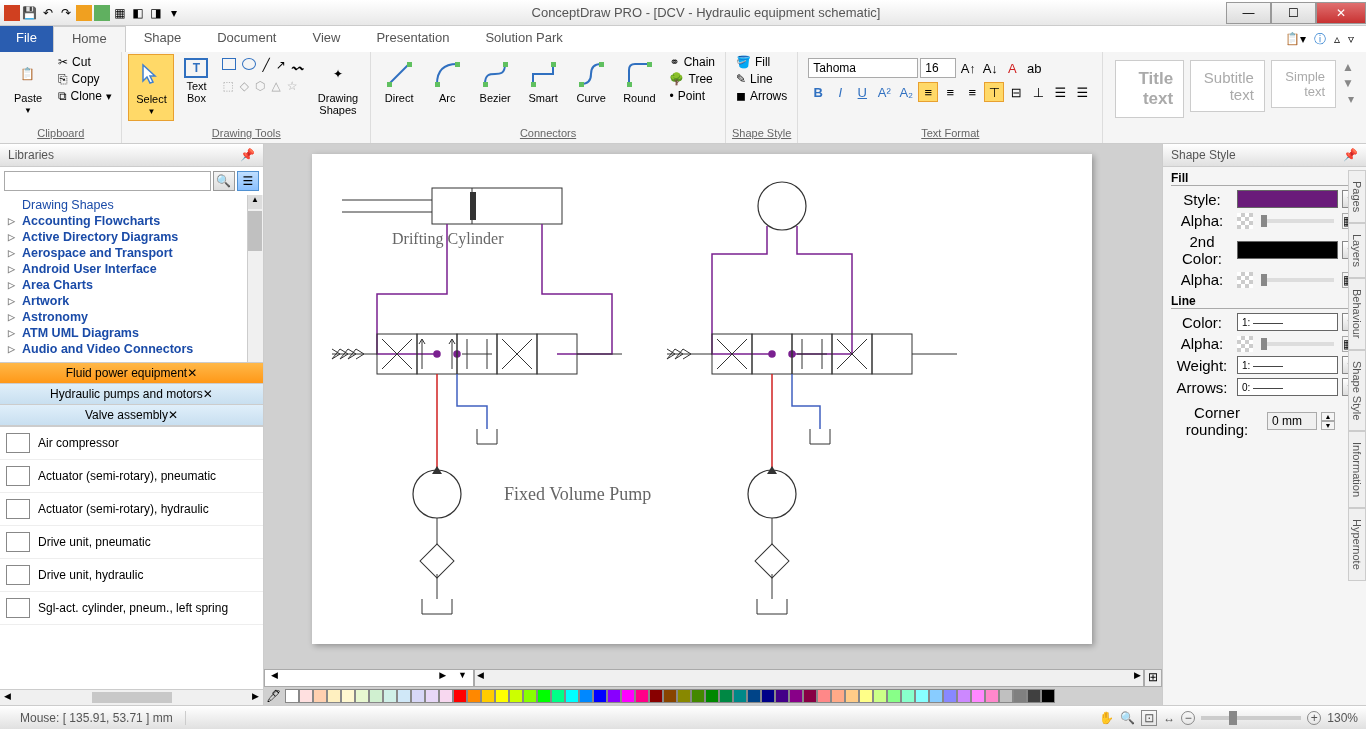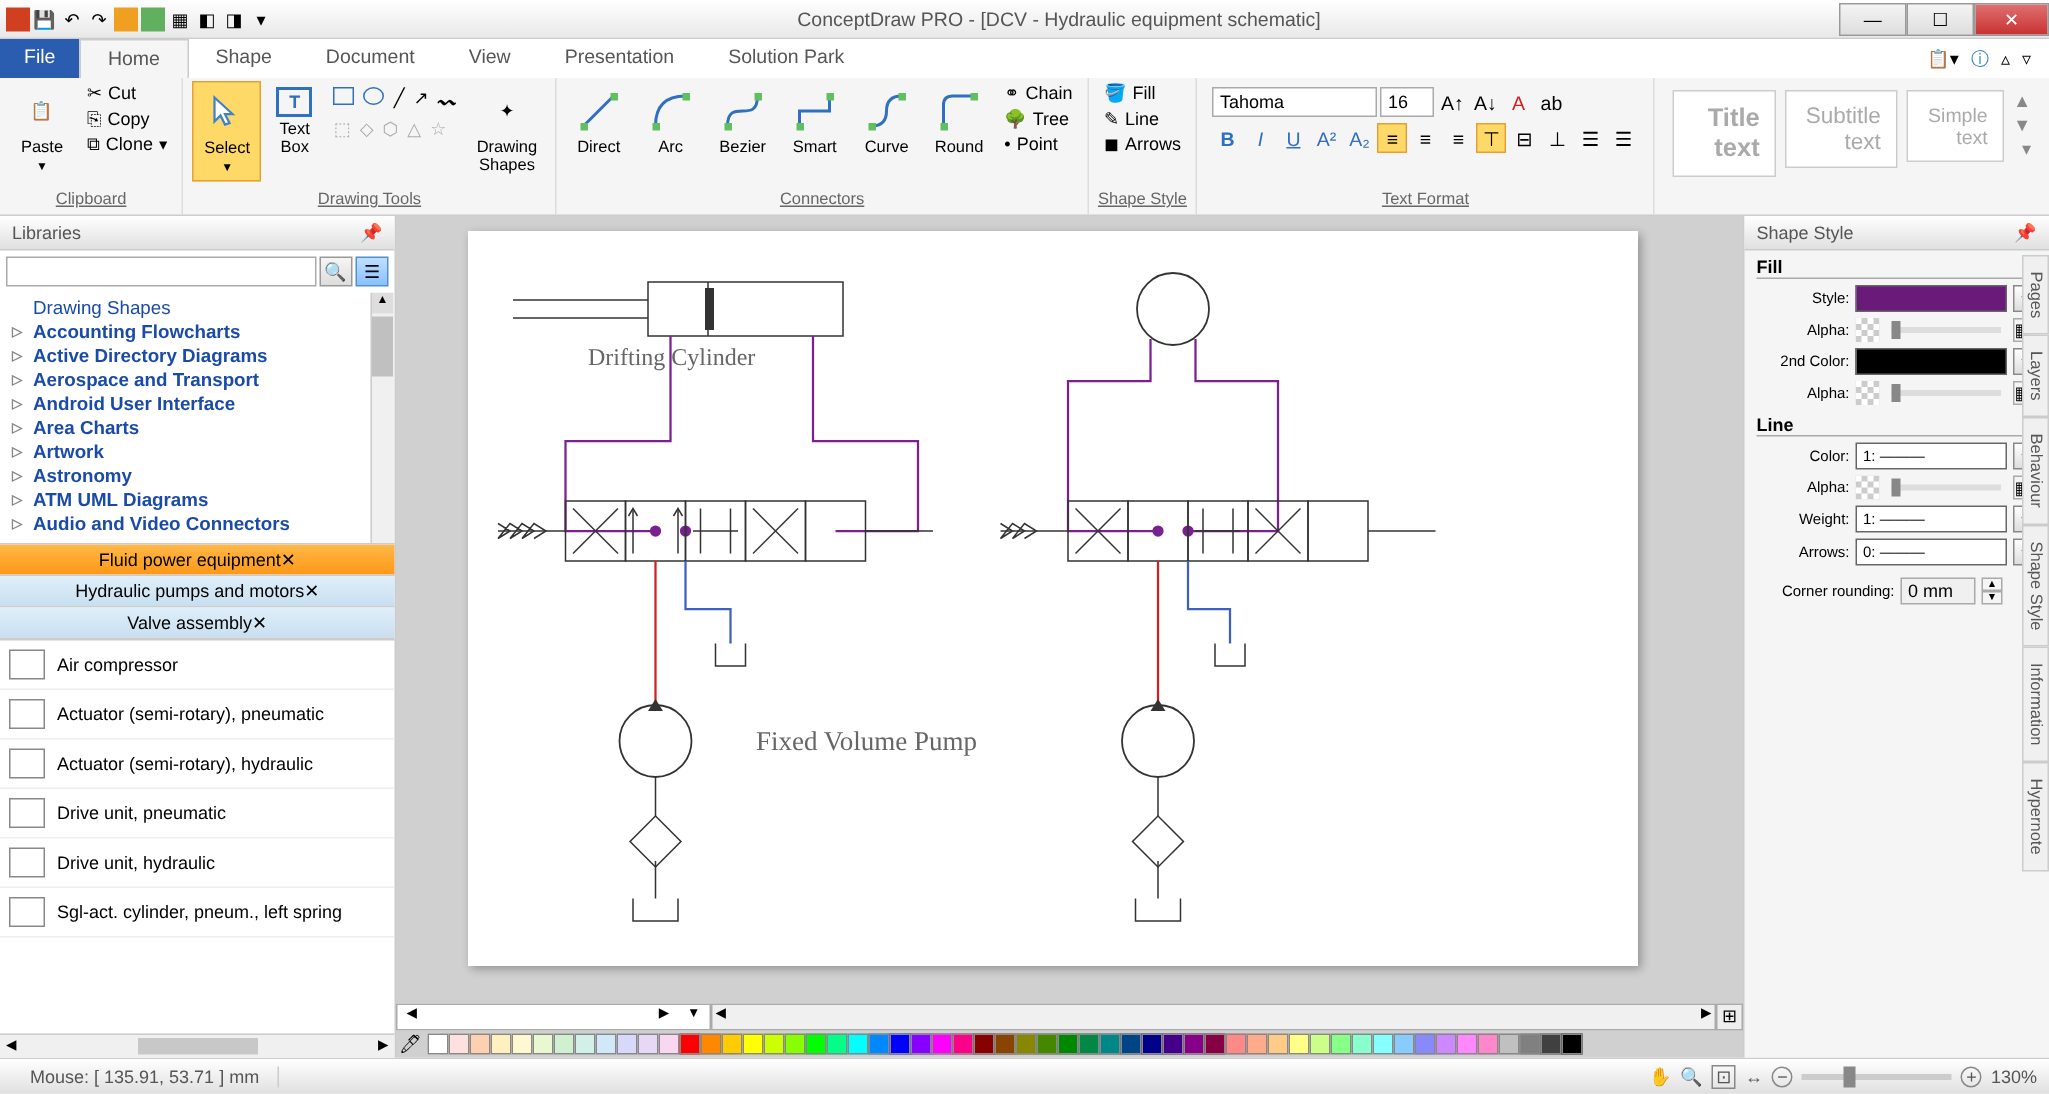--- a/index.html
+++ b/index.html
@@ -58,21 +58,21 @@
 .schematic-label{position:absolute;color:#666;font-size:16px;font-family:Tahoma;}
 .canvas-controls{height:18px;display:flex;background:#eee;}
 .page-tabs{width:210px;border:1px solid #aaa;background:#fff;display:flex;}
 .hsb{flex:1;background:#f0f0f0;border:1px solid #aaa;position:relative;}
 .color-palette{height:18px;display:flex;padding:0 2px;align-items:center;gap:0;}
 .color-sw{width:14px;height:14px;border:1px solid #888;}
 .right-panel{width:204px;border-left:1px solid #ccc;background:#f5f5f5;display:flex;flex-direction:column;}
 .prop-section{padding:4px 8px;}
 .prop-label{font-weight:bold;font-size:12px;border-bottom:1px solid #aaa;margin-bottom:4px;}
 .prop-row{display:flex;align-items:center;margin:4px 0;gap:4px;}
-.prop-name{width:62px;text-align:right;font-size:10px;}
+.prop-name{width:62px;text-align:center;font-size:15px;}
 .color-box{flex:1;height:18px;border:1px solid #666;}
 .dropdown-arrow{width:16px;height:18px;border:1px solid #888;background:linear-gradient(#fff,#ddd);display:flex;align-items:center;justify-content:center;font-size:8px;}
 .side-tabs{position:absolute;right:0;top:170px;display:flex;flex-direction:column;}
 .side-tab{writing-mode:vertical-rl;padding:10px 2px;background:#f0f0f0;border:1px solid #ccc;font-size:11px;color:#555;}
 .statusbar{height:24px;background:linear-gradient(#fff,#e0e0e0);border-top:1px solid #ccc;display:flex;align-items:center;padding:0 8px;color:#555;}
 .status-section{padding:0 12px;border-right:1px solid #ccc;}
 .zoom-controls{margin-left:auto;display:flex;align-items:center;gap:6px;}
 .zoom-slider{width:100px;height:4px;background:#ccc;position:relative;}
 .zoom-thumb{width:8px;height:14px;background:#888;position:absolute;left:28px;top:-5px;}
 svg{overflow:visible;}

